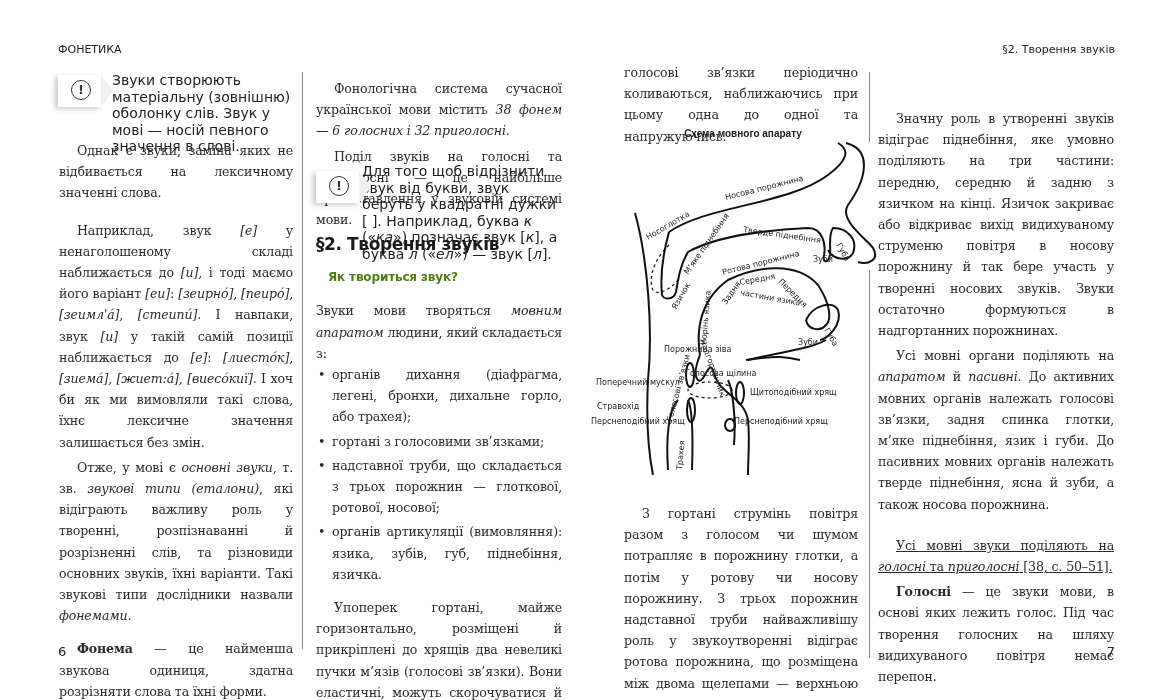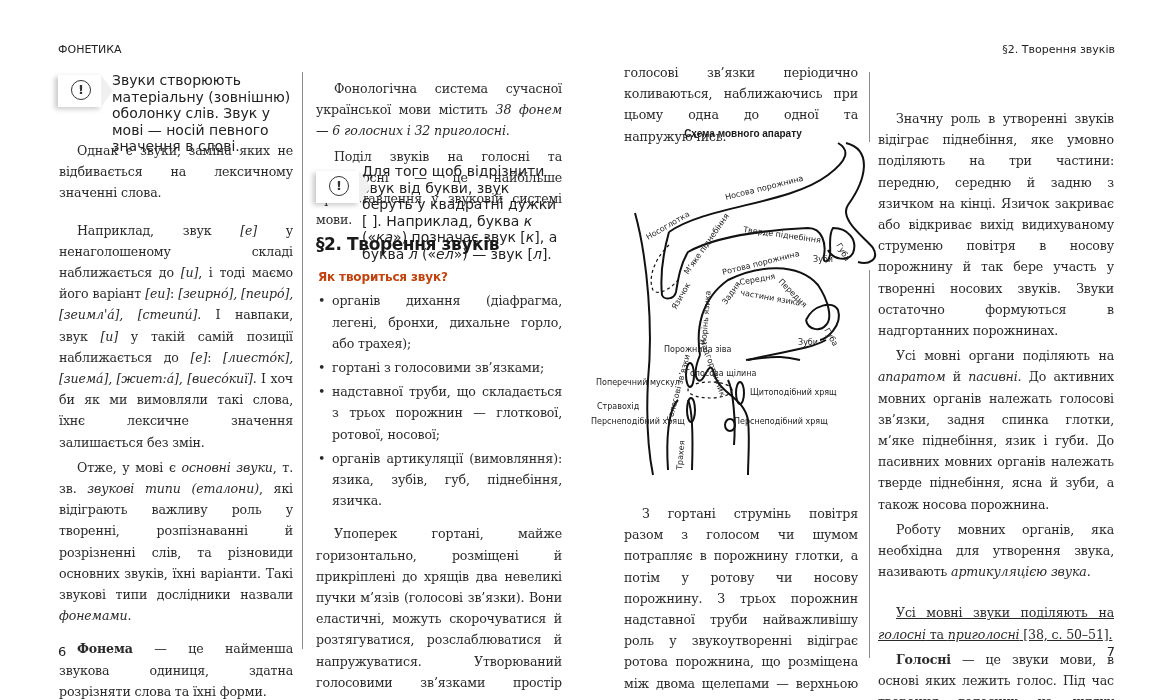--- a/index.html
+++ b/index.html
@@ -15,21 +15,21 @@
   i, .it { font-style:italic; }
   b { font-weight:bold; }
   .note { font-size:10.2px; line-height:17.4px; text-align:justify; letter-spacing:-0.1px; }
   .callout { position:absolute; display:flex; align-items:flex-start; }
   .callout-tab { position:relative; width:66px; height:44px; flex:none; }
   .callout-tab .tab-body { position:absolute; left:6px; top:6px; width:44px; height:32px; background:#fff; box-shadow:-3px 2px 5px rgba(0,0,0,0.22); }
   .callout-tab .tab-arrow { position:absolute; left:49px; top:6px; width:0; height:0; border-top:16px solid transparent; border-bottom:16px solid transparent; border-left:12px solid #f0f0f0; }
   .callout-tab .excl { position:absolute; left:19px; top:11px; width:18px; height:18px; border:1.6px solid #333; border-radius:50%; font-family:"DejaVu Sans", sans-serif; font-weight:bold; font-size:13px; line-height:18px; text-align:center; color:#333; }
   .callout-text { font-family:"DejaVu Sans", sans-serif; font-size:14px; line-height:16.6px; color:#222; }
   h2.sec { font-family:"DejaVu Sans", sans-serif; font-weight:bold; font-size:17px; margin:0; letter-spacing:-0.4px; color:#1a1a1a; }
-  h3.sub { font-family:"DejaVu Sans", sans-serif; font-weight:bold; font-size:12px; margin:2px; color:#c2410c; }
+  h3.sub { font-family:"DejaVu Sans", sans-serif; font-weight:bold; font-size:12px; margin:12px; color:#4d7c0f; }
   ul.bul { list-style:none; margin:0; padding:0; }
   ul.bul li { position:relative; padding-left:16px; margin-bottom:3px; }
   ul.bul li::before { content:"•"; position:absolute; left:2px; top:0; }
   .fig-title { font-family:Liberation Sans, sans-serif; font-weight:bold; font-size:10px; text-align:center; color:#1a1a1a; }
   svg text { font-family:"DejaVu Sans", sans-serif; fill:#222; }
 </style>
 </head>
 <body>
 
 <div class="page" style="left:16px; width:578px;">
@@ -77,20 +77,23 @@
       <div class="excl">!</div>
     </div>
     <div class="callout-text" style="width:196px; margin-left:-14px; margin-top:-2px;">
       <span>Для того щоб відрізнити звук від букви, звук беруть у квадратні дужки [ ]. Наприклад, буква </span><i>к</i><span> («</span><i>ка</i><span>») позначає звук [</span><i>к</i><span>], а буква </span><i>л</i><span> («</span><i>ел</i><span>») — звук [</span><i>л</i><span>].</span>
     </div>
   </div>
 
   <div class="col serif" style="left:300px; top:234px; width:246px;">
     <h2 class="sec">§2. Творення звуків</h2>
     <h3 class="sub" style="margin-top:12px;">Як твориться звук?</h3>
+    <p>
+      <span>Звуки мови творяться </span><i>мовним апаратом</i><span> людини, який складається з:</span>
+    </p>
     <ul class="bul">
       <li>органів дихання (діафрагма, легені, бронхи, дихальне горло, або трахея);</li>
       <li>гортані з голосовими зв’язками;</li>
       <li>надставної труби, що складається з трьох порожнин — глоткової, ротової, носової;</li>
       <li>органів артикуляції (вимовляння): язика, зубів, губ, піднебіння, язичка.</li>
     </ul>
     <p class="ind" style="margin-top:12px;">
       <span>Упоперек гортані, майже горизонтально, розміщені й прикріплені до хрящів два невеликі пучки м’язів (голосові зв’язки). Вони еластичні, можуть скорочуватися й розтягуватися, розслаблюватися й напружуватися. Утворюваний голосовими зв’язками простір називають </span>
     </p>
   </div>
@@ -168,23 +171,20 @@
   </div>
 
   <div class="vrule" style="left:291px; top:72px; height:70px;"></div>
   <div class="vrule" style="left:291px; top:270px; height:388px;"></div>
 
   <div class="col serif" style="left:300px; top:92px; width:236px;">
     <p class="ind">Значну роль в утворенні звуків відіграє піднебіння, яке умовно поділяють на три частини: передню, середню й задню з язичком на кінці. Язичок закриває або відкриває вихід видихуваному струменю повітря в носову порожнину й так бере участь у творенні носових звуків. Звуки остаточно формуються в надгортанних порожнинах.</p>
     <p class="ind" style="margin-top:4px;">
       <span>Усі мовні органи поділяють на </span><i>апаратом</i><span> й </span><i>пасивні</i><span>. До активних мовних органів належать голосові зв’язки, задня спинка глотки, м’яке піднебіння, язик і губи. До пасивних мовних органів належать тверде піднебіння, ясна й зуби, а також носова порожнина.</span>
     </p>
-    <p class="ind" style="margin-top:4px;">
-      <span>Роботу мовних органів, яка необхідна для утворення звука, називають </span><i>артикуляцією звука</i><span>.</span>
-    </p>
     <p class="ind" style="margin-top:20px;text-decoration:underline;">
       <span>Усі мовні звуки поділяють на </span><i>голосні</i><span> та </span><i>приголосні</i><span> [38, с. 50–51].</span>
     </p>
     <p class="ind" style="margin-top:4px;">
       <b>Голосні</b><span> — це звуки мови, в основі яких лежить голос. Під час творення голосних на шляху видихуваного повітря немає перепон.</span>
     </p>
 
   </div>
 
   <div class="page-num" style="right:40px; top:644px;">7</div>

